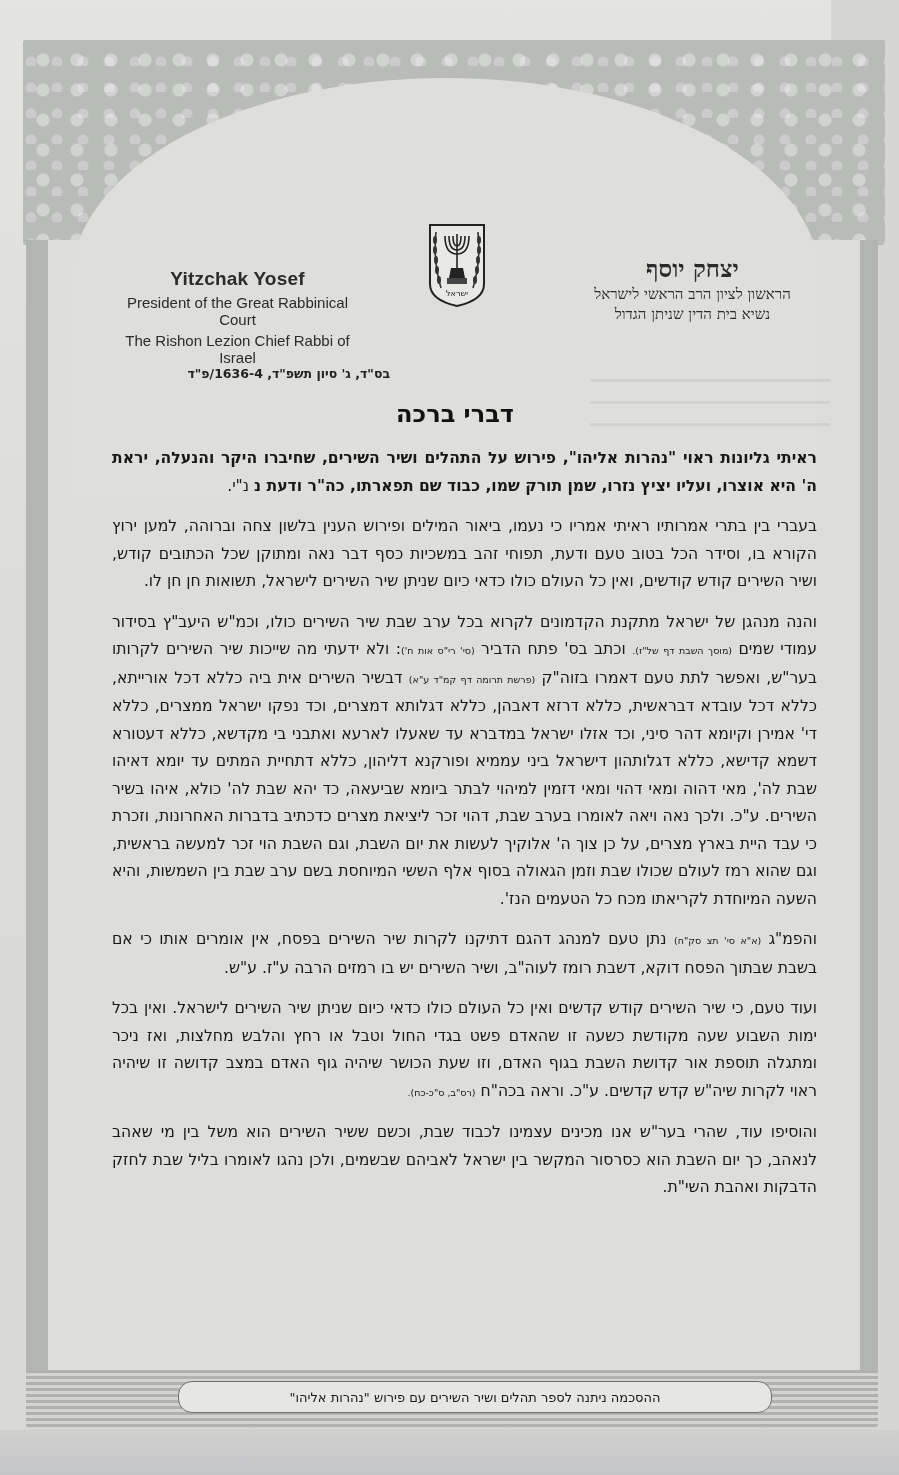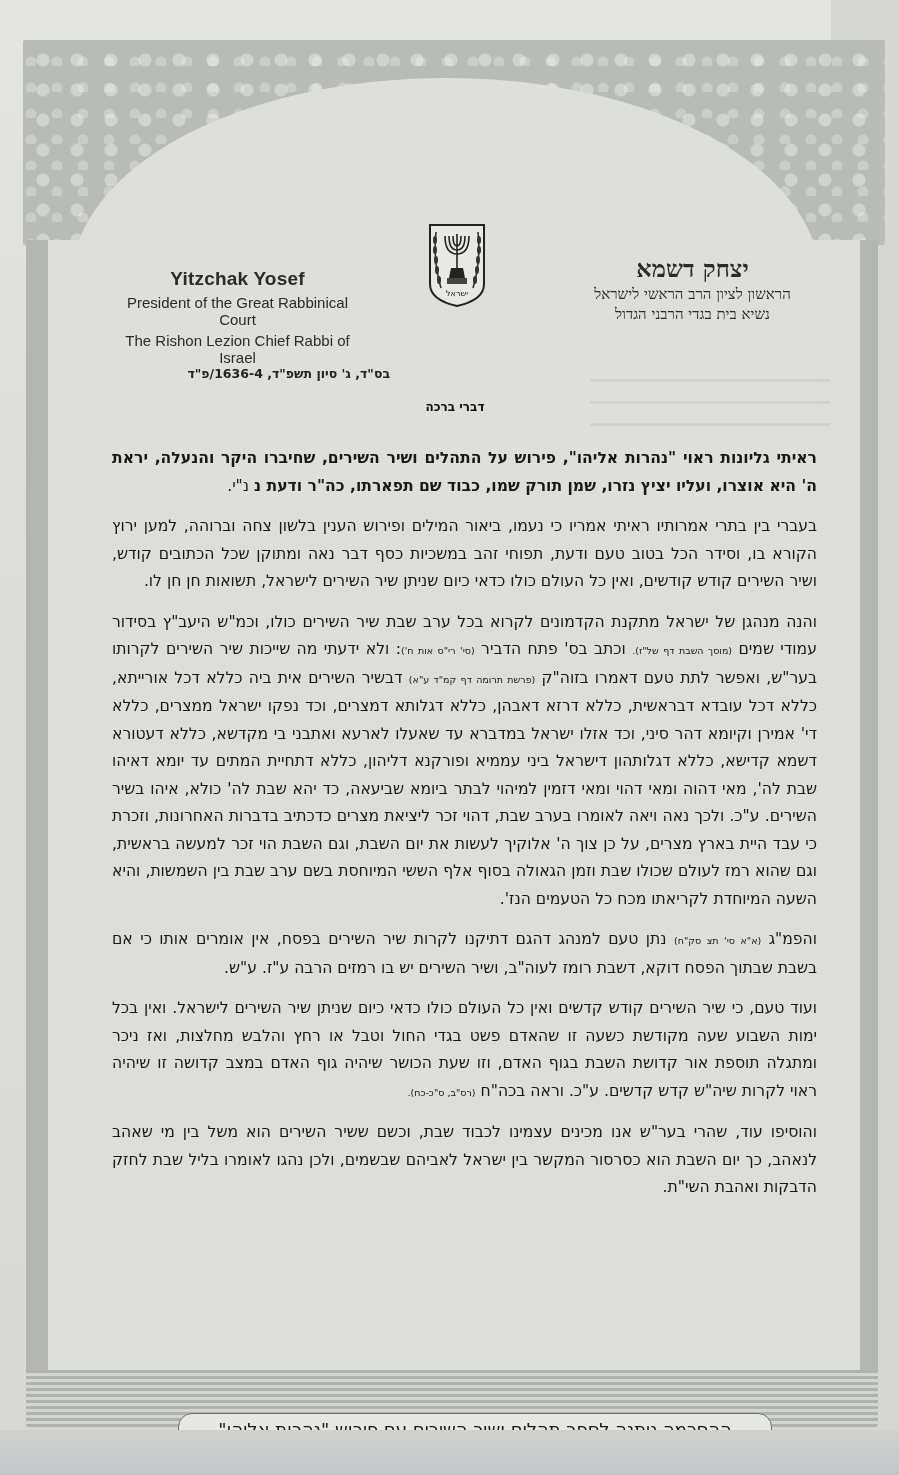--- a/index.html
+++ b/index.html
@@ -45,21 +45,21 @@
     border-radius: 0 0 6px 6px;
   }
   .bottom-banner {
     position: absolute; left: 178px; top: 1381px; width: 592px; height: 30px;
     background: #e6e6e3;
     border: 1.5px solid #6f706e;
     border-radius: 14px;
     display: flex; align-items: center; justify-content: center;
     direction: rtl;
     font-family: "DejaVu Sans", sans-serif;
-    font-size: 18px; color: #1a1a1a; margin-top: 32px;
+    font-size: 13px; color: #1a1a1a;
   }
   .below-page {
     position: absolute; left: 0; top: 1430px; width: 899px; height: 45px;
     background: linear-gradient(180deg, #d0d0ce, #c4c5c8);
   }
 
   
   .eng-header {
     position: absolute; left: 110px; top: 268px; width: 255px;
     text-align: center;
@@ -85,21 +85,21 @@
   .ref-line {
     position: absolute; left: 150px; top: 366px; width: 240px;
     direction: rtl; text-align: right;
     font-family: "DejaVu Sans", sans-serif;
     font-size: 12.5px; font-weight: bold; color: #222;
   }
   .doc-title {
     position: absolute; left: 370px; top: 400px; width: 170px;
     direction: rtl; text-align: center;
     font-family: "DejaVu Sans", sans-serif;
-    font-size: 12px; font-weight: bold; color: #111;
+    font-size: 24px; font-weight: bold; color: #111;
   }
 
   
   .body-text {
     position: absolute; left: 112px; top: 445px; width: 705px;
     direction: rtl; text-align: justify; text-align-last: right;
     font-family: "DejaVu Sans", sans-serif;
     font-size: 15.6px; line-height: 27.5px; color: #181818;
   }
   .body-text p { margin: 0 0 13px 0; }
@@ -152,23 +152,23 @@
         <path d="M22 14 Q22 28 30 28 Q38 28 38 14"></path>
         <path d="M26 14 Q26 24 30 24 Q34 24 34 14"></path>
       </g>
       <path d="M24 46 H36 L38 56 H22 Z" fill="#222"></path>
       <rect x="20" y="56" width="20" height="6" fill="#444"></rect>
       <text x="30" y="74" font-size="8" text-anchor="middle" fill="#222" font-family="DejaVu Sans, sans-serif">ישראל</text>
     </svg>
   </div>
 
   <div class="heb-header">
-    <div class="heb-name">יצחק דשמא</div>
+    <div class="heb-name">יצחק יוסף</div>
     <div class="heb-line">הראשון לציון הרב הראשי לישראל</div>
-    <div class="heb-line">נשיא בית בגדי הרבני הגדול</div>
+    <div class="heb-line">נשיא בית הדין שניתן הגדול</div>
   </div>
 
   <div class="ref-line">בס"ד, ג' סיון תשפ"ד, 1636-4/פ"ד</div>
   <div class="doc-title">דברי ברכה</div>
 
   <div class="body-text">
     <p>
       <span class="bold">ראיתי גליונות ראוי </span><span class="bold">"נהרות אליהו", </span><span class="bold">פירוש על התהלים ושיר השירים, שחיברו היקר והנעלה, יראת ה' היא אוצרו, ועליו יציץ נזרו, שמן תורק שמו, כבוד שם תפארתו, כה"ר </span><span class="bold">ודעת נ</span><span>  נ"י.</span>
     </p>
     <p>בעברי בין בתרי אמרותיו ראיתי אמריו כי נעמו, ביאור המילים ופירוש הענין בלשון צחה וברוהה, למען ירוץ הקורא בו, וסידר הכל בטוב טעם ודעת, תפוחי זהב במשכיות כסף דבר נאה ומתוקן שכל הכתובים קודש, ושיר השירים קודש קודשים, ואין כל העולם כולו כדאי כיום שניתן שיר השירים לישראל, תשואות חן חן לו.</p>

